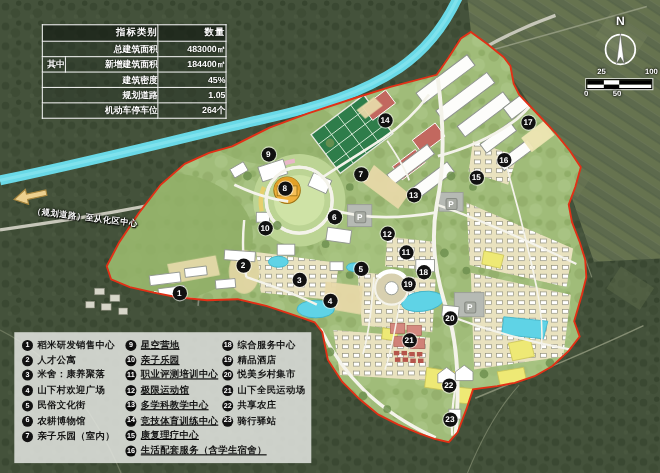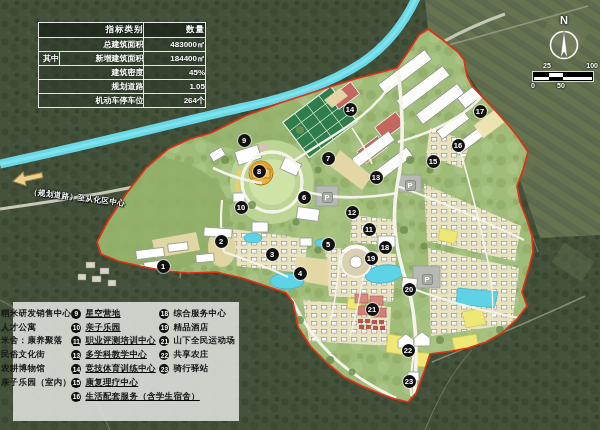--- a/index.html
+++ b/index.html
@@ -9,21 +9,21 @@
 
   
   .stats{position:absolute;left:38px;top:22px;width:168px;border-collapse:collapse;
          background:rgba(35,45,35,.40);color:#fff;font-size:8px;font-weight:bold;
          text-shadow:0 0 2px rgba(0,0,0,.8);}
   .stats td,.stats th{border:1px solid rgba(252,252,252,.9);padding:1px 0;text-align:right;height:10px;}
   .stats th{background:rgba(10,18,10,.45);font-size:8.5px;letter-spacing:1px;}
   .stats .pfx{width:20px;margin-top:24px;}
 
   
-  .legend{position:absolute;left:13px;top:302px;width:226px;height:119px;
+  .legend{position:absolute;left:13px;top:302px;width:270px;height:119px;
           background:rgba(228,230,226,.86);display:flex;padding:5px 4px 4px 7px;box-sizing:border-box;justify-content:flex-end;}
   .lg-col{display:flex;flex-direction:column;}
   .lg-col:nth-child(1){width:94px;}
   .lg-col:nth-child(2){width:88px;text-decoration:underline;}
   .lg-col:nth-child(3){flex:1;}
   .lg-item{display:flex;align-items:center;height:13.8px;white-space:nowrap;}
   .lg-num{width:10px;height:10px;border-radius:50%;background:#121212;color:#fff;
           font-size:6.5px;font-weight:bold;display:flex;align-items:center;justify-content:center;
           margin-right:4px;flex:none;}
   .lg-label{font-size:8.5px;font-weight:bold;color:#161616;letter-spacing:.3px;}
@@ -393,20 +393,24 @@
         </div>
         <div class="lg-item">
           <span class="lg-num">2</span>
           <span class="lg-label">人才公寓</span>
         </div>
         <div class="lg-item">
           <span class="lg-num">3</span>
           <span class="lg-label">米舍：康养聚落</span>
         </div>
         <div class="lg-item">
+          <span class="lg-num">4</span>
+          <span class="lg-label">山下村欢迎广场</span>
+        </div>
+        <div class="lg-item">
           <span class="lg-num">5</span>
           <span class="lg-label">民俗文化街</span>
         </div>
         <div class="lg-item">
           <span class="lg-num">6</span>
           <span class="lg-label">农耕博物馆</span>
         </div>
         <div class="lg-item">
           <span class="lg-num">7</span>
           <span class="lg-label">亲子乐园（室内）</span>
@@ -419,20 +423,24 @@
         </div>
         <div class="lg-item">
           <span class="lg-num">10</span>
           <span class="lg-label">亲子乐园</span>
         </div>
         <div class="lg-item">
           <span class="lg-num">11</span>
           <span class="lg-label">职业评测培训中心</span>
         </div>
         <div class="lg-item">
+          <span class="lg-num">12</span>
+          <span class="lg-label">极限运动馆</span>
+        </div>
+        <div class="lg-item">
           <span class="lg-num">13</span>
           <span class="lg-label">多学科教学中心</span>
         </div>
         <div class="lg-item">
           <span class="lg-num">14</span>
           <span class="lg-label">竞技体育训练中心</span>
         </div>
         <div class="lg-item">
           <span class="lg-num">15</span>
           <span class="lg-label">康复理疗中心</span>
@@ -445,20 +453,24 @@
     <div class="lg-col">
         <div class="lg-item">
           <span class="lg-num">18</span>
           <span class="lg-label">综合服务中心</span>
         </div>
         <div class="lg-item">
           <span class="lg-num">19</span>
           <span class="lg-label">精品酒店</span>
         </div>
         <div class="lg-item">
+          <span class="lg-num">20</span>
+          <span class="lg-label">悦美乡村集市</span>
+        </div>
+        <div class="lg-item">
           <span class="lg-num">21</span>
           <span class="lg-label">山下全民运动场</span>
         </div>
         <div class="lg-item">
           <span class="lg-num">22</span>
           <span class="lg-label">共享农庄</span>
         </div>
         <div class="lg-item">
           <span class="lg-num">23</span>
           <span class="lg-label">骑行驿站</span>

